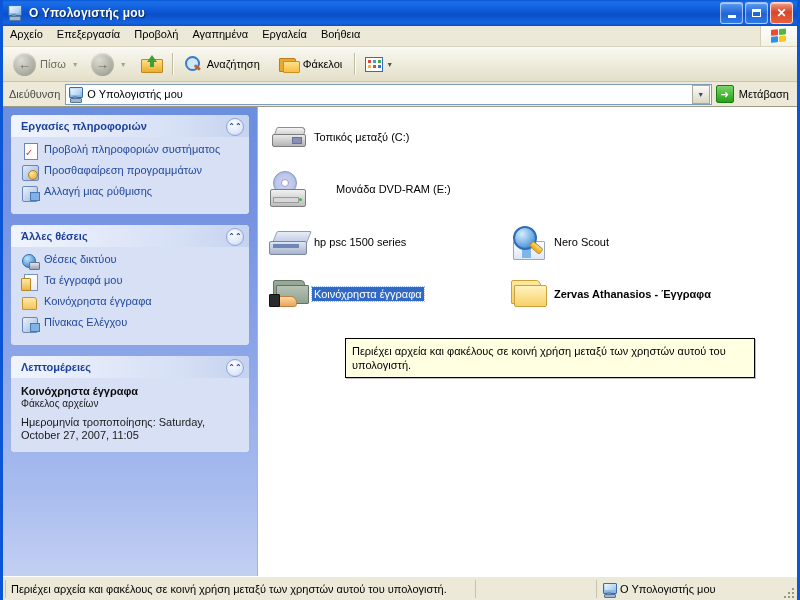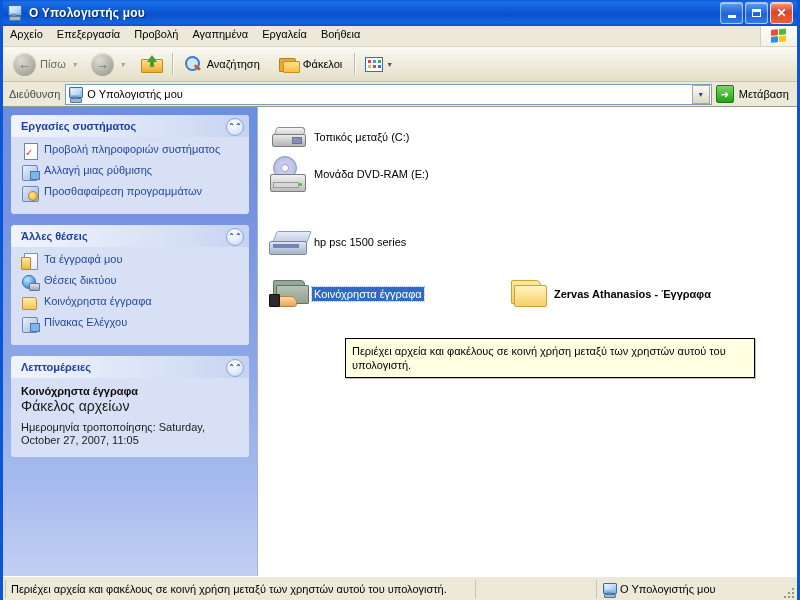--- a/index.html
+++ b/index.html
@@ -152,21 +152,21 @@
     background:radial-gradient(circle at 40% 30%,#ffffff,#dde6f8 65%,#b9c8ea);
     border:1px solid #8fa4d8;display:flex;align-items:center;justify-content:center;
     color:#1c3f9c;font-size:8px;font-weight:bold;line-height:8px;
   }
   .panel-body{background:#d8e0f6;padding:6px 8px 8px 10px;}
   .plink{display:flex;align-items:flex-start;margin-bottom:5px;}
   .plink .pico{width:18px;height:16px;margin-right:5px;flex:0 0 auto;position:relative;}
   .plink .ptxt{color:#224a9c;font-size:11px;line-height:13px;}
   .details-body{background:#d8e0f6;padding:7px 10px 10px 10px;}
   .det-title{font-weight:bold;color:#0a0a0a;font-size:11px;}
-  .det-sub{color:#1a1a1a;font-size:14px;margin-top:1px;}
+  .det-sub{color:#1a1a1a;font-size:10px;margin-top:1px;}
   .det-date{color:#1a1a1a;font-size:11px;margin-top:7px;line-height:13px;}
 
   
   #content{
     flex:1 1 auto;background:#fff;position:relative;
     border-left:1px solid #a3b4d8;
     overflow:hidden;
   }
   .item{
     position:absolute;display:flex;align-items:center;height:44px;
@@ -361,67 +361,67 @@
       <span class="go-lbl">Μετάβαση</span>
     </div>
   </div>
 
   <div id="body">
 
     <div id="sidebar">
 
       <div class="panel">
         <div class="panel-head">
-          <span class="ph-title">Εργασίες συστήματος</span>
+          <span class="ph-title">Εργασίες πληροφοριών</span>
           <span class="chev">⌃⌃</span>
         </div>
         <div class="panel-body">
           <div class="plink">
             <span class="pico ic-info">
                 <i class="pg"></i>
                 <i class="chk">✓</i>
               </span>
             <span class="ptxt">Προβολή πληροφοριών συστήματος</span>
           </div>
           <div class="plink">
+            <span class="pico ic-addrem">
+                <i class="d"></i>
+                <i class="g"></i>
+              </span>
+            <span class="ptxt">Προσθαφαίρεση προγραμμάτων</span>
+          </div>
+          <div class="plink">
             <span class="pico ic-setting">
                 <i class="d"></i>
                 <i class="p"></i>
               </span>
             <span class="ptxt">Αλλαγή μιας ρύθμισης</span>
-          </div>
-          <div class="plink">
-            <span class="pico ic-addrem">
-                <i class="d"></i>
-                <i class="g"></i>
-              </span>
-            <span class="ptxt">Προσθαφαίρεση προγραμμάτων</span>
           </div>
         </div>
       </div>
 
       <div class="panel">
         <div class="panel-head">
           <span class="ph-title">Άλλες θέσεις</span>
           <span class="chev">⌃⌃</span>
         </div>
         <div class="panel-body">
           <div class="plink">
+            <span class="pico ic-net">
+                <i class="globe"></i>
+                <i class="cable"></i>
+              </span>
+            <span class="ptxt">Θέσεις δικτύου</span>
+          </div>
+          <div class="plink">
             <span class="pico ic-docs">
                 <i class="pg"></i>
                 <i class="case"></i>
               </span>
             <span class="ptxt">Τα έγγραφά μου</span>
-          </div>
-          <div class="plink">
-            <span class="pico ic-net">
-                <i class="globe"></i>
-                <i class="cable"></i>
-              </span>
-            <span class="ptxt">Θέσεις δικτύου</span>
           </div>
           <div class="plink">
             <span class="pico ic-shared">
                 <i class="f1"></i>
               </span>
             <span class="ptxt">Κοινόχρηστα έγγραφα</span>
           </div>
           <div class="plink">
             <span class="pico ic-ctrl">
                 <i class="d"></i>
@@ -453,21 +453,21 @@
           <span class="hdd">
               <i class="top"></i>
               <i class="base"></i>
               <i class="slot"></i>
             </span>
         </span>
         <span class="ilbl">Τοπικός μεταξύ (C:)</span>
       </div>
 
 
-      <div class="item" style="left:8px;top:45px;">
+      <div class="item" style="left:8px;top:60px;gap:22px;">
         <span class="iico">
           <span class="dvd">
               <i class="disc"></i>
               <i class="hole"></i>
               <i class="body"></i>
               <i class="tray"></i>
               <i class="led"></i>
             </span>
         </span>
         <span class="ilbl">Μονάδα DVD-RAM (E:)</span>
@@ -478,20 +478,31 @@
         <span class="iico">
           <span class="scan">
               <i class="lid"></i>
               <i class="base"></i>
               <i class="strip"></i>
             </span>
         </span>
         <span class="ilbl">hp psc 1500 series</span>
       </div>
 
+      <div class="item" style="left:248px;top:113px;">
+        <span class="iico">
+          <span class="nero">
+              <i class="box"></i>
+              <i class="boxb"></i>
+              <i class="lens"></i>
+              <i class="hand"></i>
+            </span>
+        </span>
+        <span class="ilbl">Nero Scout</span>
+      </div>
 
       <div class="item selected" style="left:8px;top:165px;">
         <span class="iico">
           <span class="shfold">
               <i class="bk"></i>
               <i class="fr"></i>
               <i class="hand"></i>
               <i class="cuff"></i>
             </span>
         </span>

